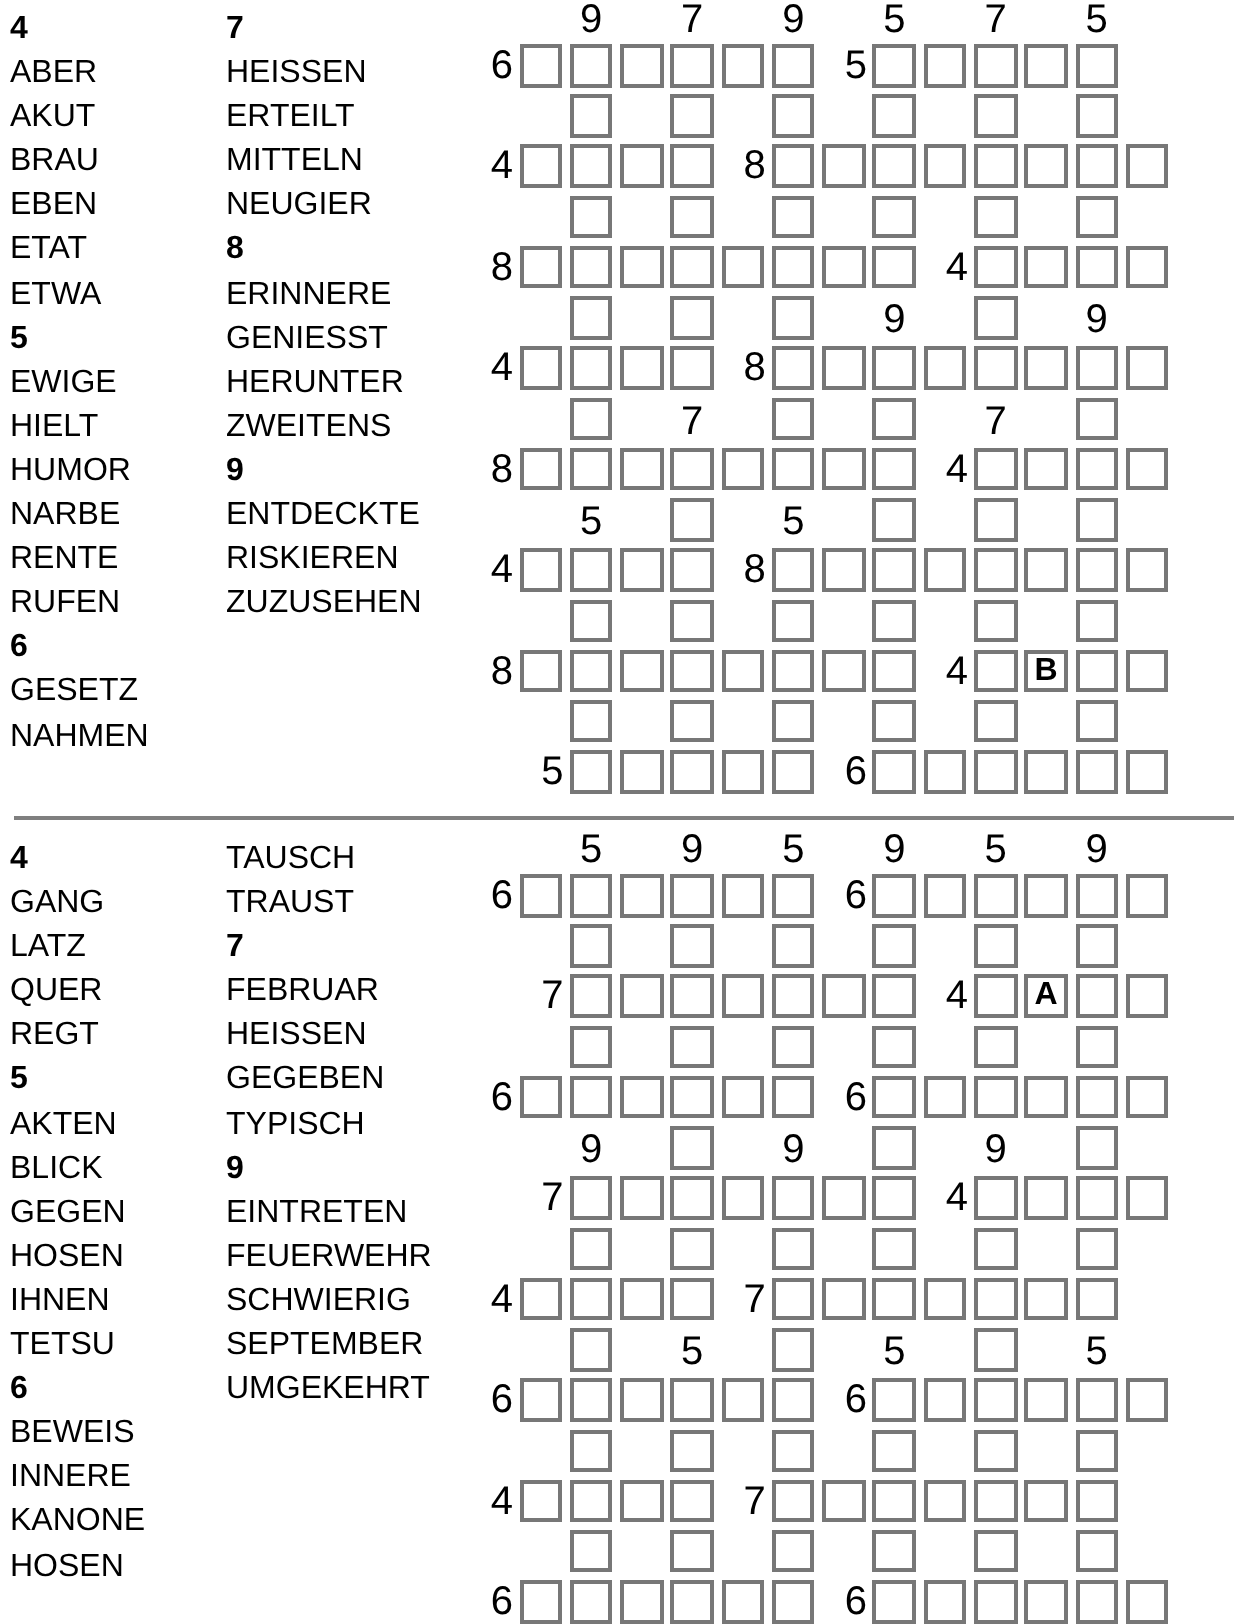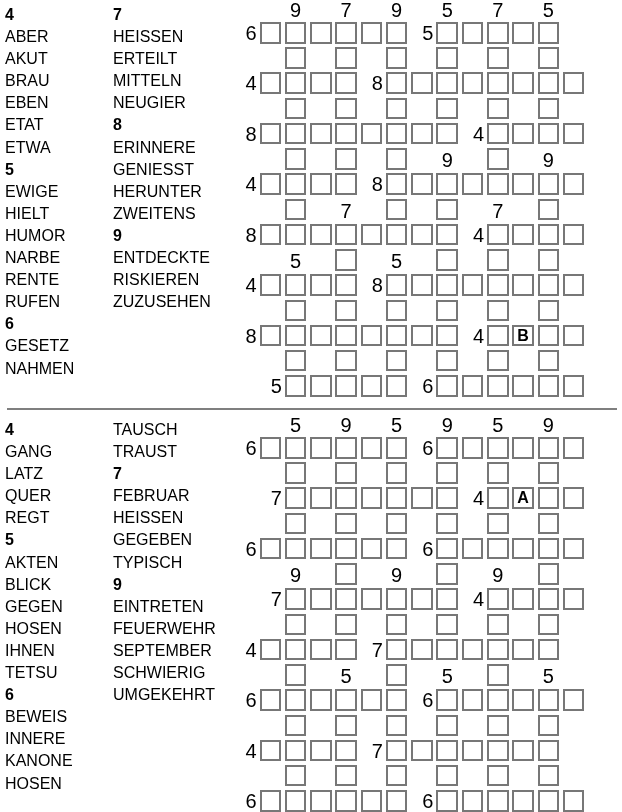--- a/index.html
+++ b/index.html
@@ -262,22 +262,22 @@
         <div class="wl-item">TAUSCH</div>
         <div class="wl-item">TRAUST</div>
         <div class="wl-item hdr">7</div>
         <div class="wl-item">FEBRUAR</div>
         <div class="wl-item">HEISSEN</div>
         <div class="wl-item">GEGEBEN</div>
         <div class="wl-item">TYPISCH</div>
         <div class="wl-item hdr">9</div>
         <div class="wl-item">EINTRETEN</div>
         <div class="wl-item">FEUERWEHR</div>
+        <div class="wl-item">SCHWIERIG</div>
         <div class="wl-item">SEPTEMBER</div>
-        <div class="wl-item">SCHWIERIG</div>
         <div class="wl-item">UMGEKEHRT</div>
       </div>
     <div class="grid">
         <div class="gnum" style="left: 280.53px; top: 0px;">5</div>
         <div class="gnum" style="left: 331.09px; top: 0px;">9</div>
         <div class="gnum" style="left: 381.65px; top: 0px;">5</div>
         <div class="gnum" style="left: 432.21px; top: 0px;">9</div>
         <div class="gnum" style="left: 482.77px; top: 0px;">5</div>
         <div class="gnum" style="left: 533.33px; top: 0px;">9</div>
         <div class="glabel" style="left: 226.5px; top: 22px;">6</div>

